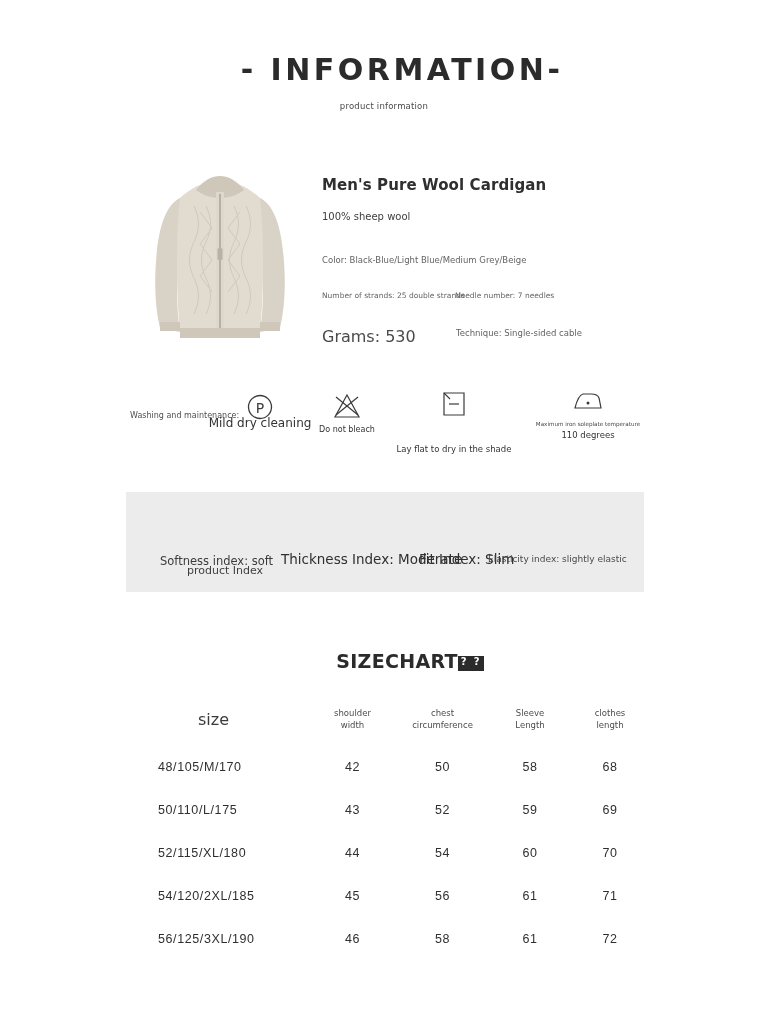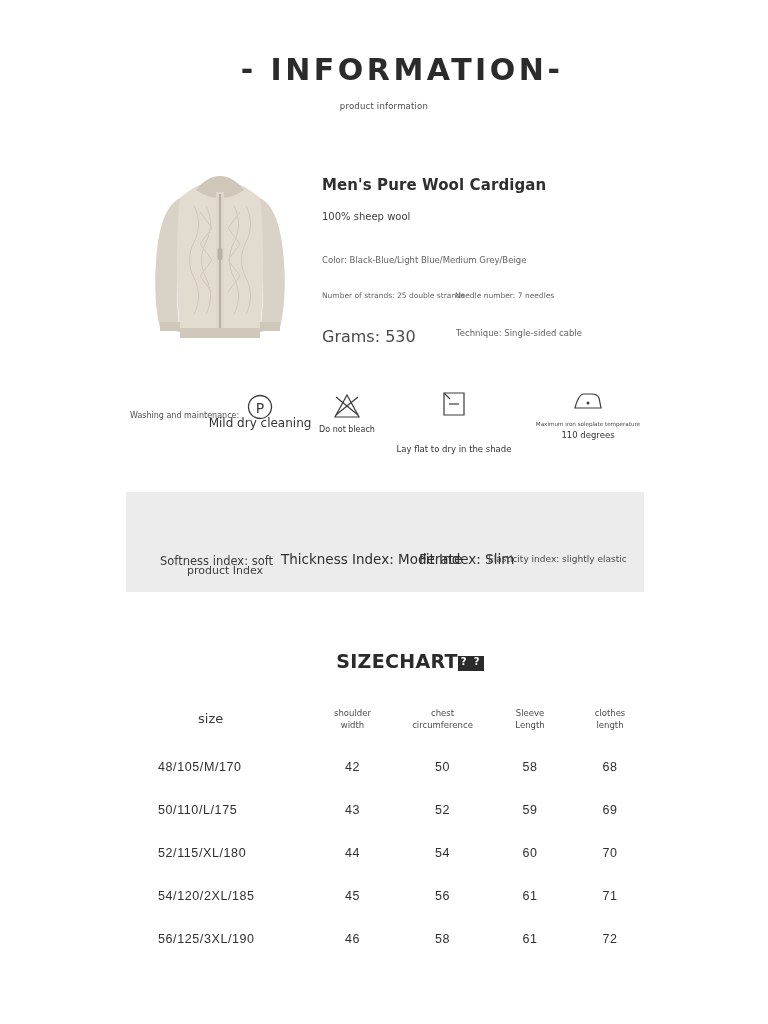--- a/index.html
+++ b/index.html
@@ -230,21 +230,21 @@
   }
   .size-table th {
     font-weight: normal;
     color: #4c4c4c;
     font-size: 8.5px;
     line-height: 1.45;
     padding-bottom: 14px;
     vertical-align: middle;
   }
   .size-table th.col-size {
-    font-size: 13px;
+    font-size: 16px;
     color: #3a3a3a;
     text-align: left;
     padding-left: 48px;
   }
   .size-table td {
     font-size: 12.5px;
     color: #2f2f2f;
     text-align: center;
     height: 41px;
     font-family: "Liberation Sans", sans-serif;

